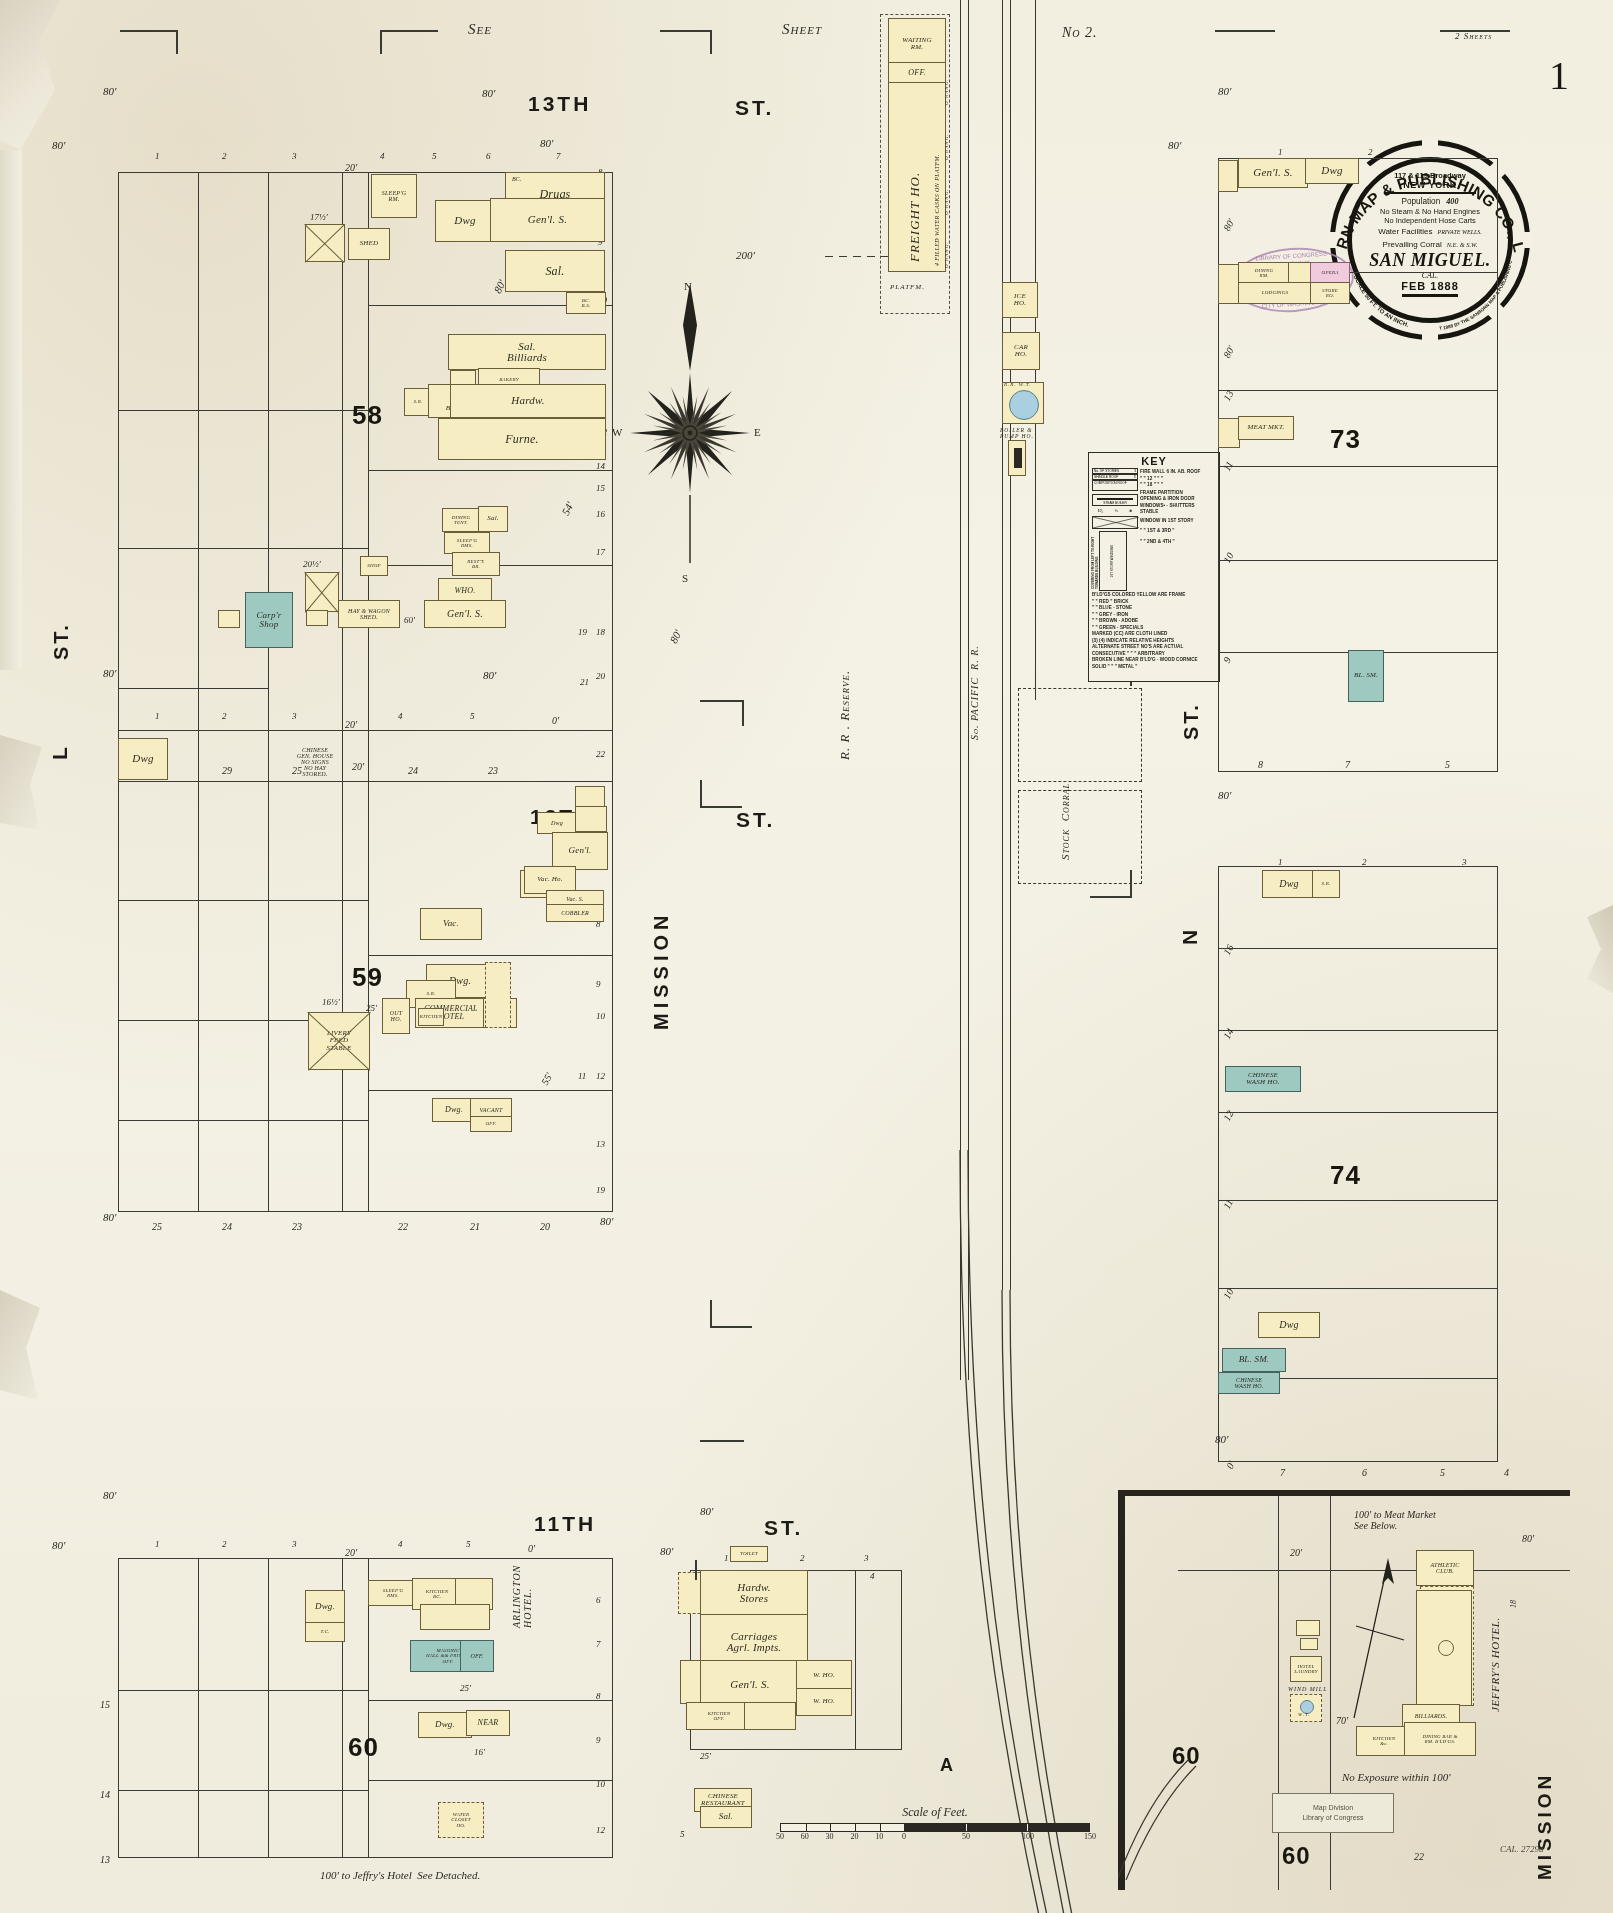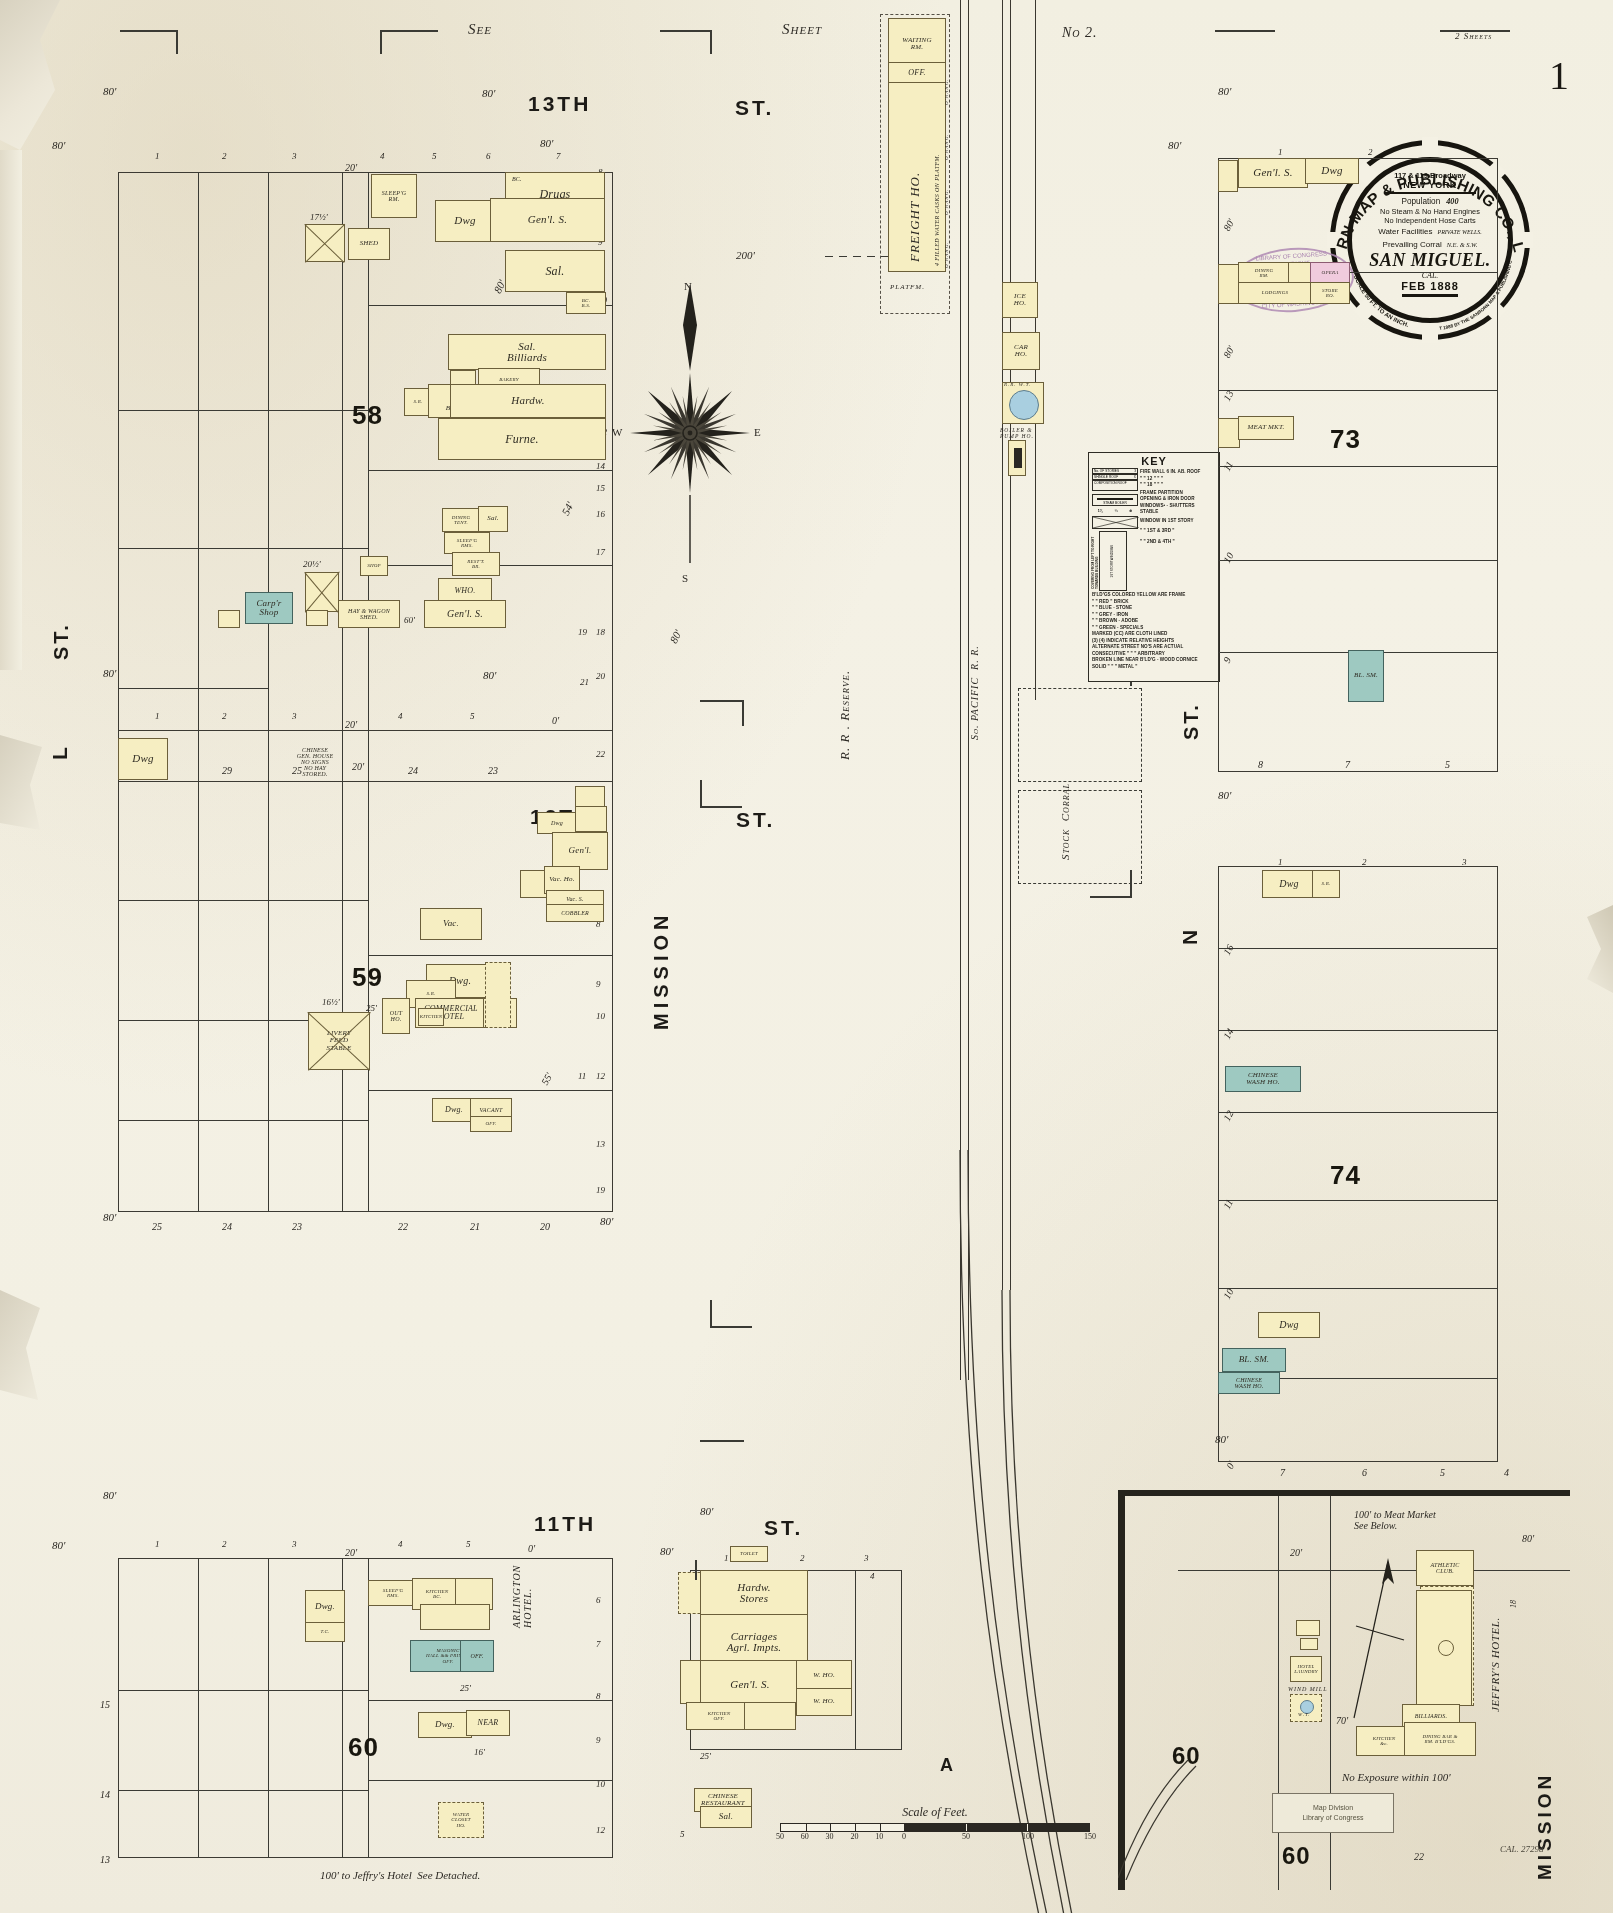--- a/index.html
+++ b/index.html
@@ -321,21 +321,21 @@
     </div>
   <div class="bld" style="left:306px;top:610px;width:22px;height:16px"></div>
 
   <div class="bld" style="left:438px;top:578px;width:54px;height:26px">
       <span class="lb t8">WHO.</span>
     </div>
   <div class="bld" style="left:424px;top:600px;width:82px;height:28px">
       <span class="lb t10">Gen'l. S.</span>
     </div>
 
-  <div class="bld green" style="left:245px;top:592px;width:48px;height:32px">
+  <div class="bld green" style="left:245px;top:592px;width:48px;height:56px">
       <span class="lb t9">Carp'r
 Shop</span>
     </div>
   <div class="bld" style="left:218px;top:610px;width:22px;height:18px"></div>
   <div class="bld" style="left:338px;top:600px;width:62px;height:28px">
       <span class="lb t6">HAY &amp; WAGON
 SHED.</span>
     </div>
   <div class="txt ital" style="left:404px;top:616px;font-size:9px">60'</div>
 
@@ -396,21 +396,21 @@
 
   <div class="bld" style="left:575px;top:786px;width:30px;height:22px"></div>
   <div class="bld" style="left:537px;top:812px;width:40px;height:22px">
       <span class="lb t6">Dwg</span>
     </div>
   <div class="bld" style="left:575px;top:806px;width:32px;height:26px"></div>
   <div class="bld" style="left:552px;top:832px;width:56px;height:38px">
       <span class="lb t9">Gen'l.</span>
     </div>
   <div class="bld" style="left:520px;top:870px;width:36px;height:28px"></div>
-  <div class="bld" style="left:544px;top:866px;width:36px;height:28px">
+  <div class="bld" style="left:524px;top:866px;width:52px;height:28px">
       <span class="lb t7">Vac. Ho.</span>
     </div>
   <div class="bld" style="left:546px;top:890px;width:58px;height:18px">
       <span class="lb t6">Vac. S.</span>
     </div>
   <div class="bld" style="left:546px;top:904px;width:58px;height:18px">
       <span class="lb t6">COBBLER</span>
     </div>
   <div class="bld" style="left:420px;top:908px;width:62px;height:32px">
       <span class="lb t9">Vac.</span>

